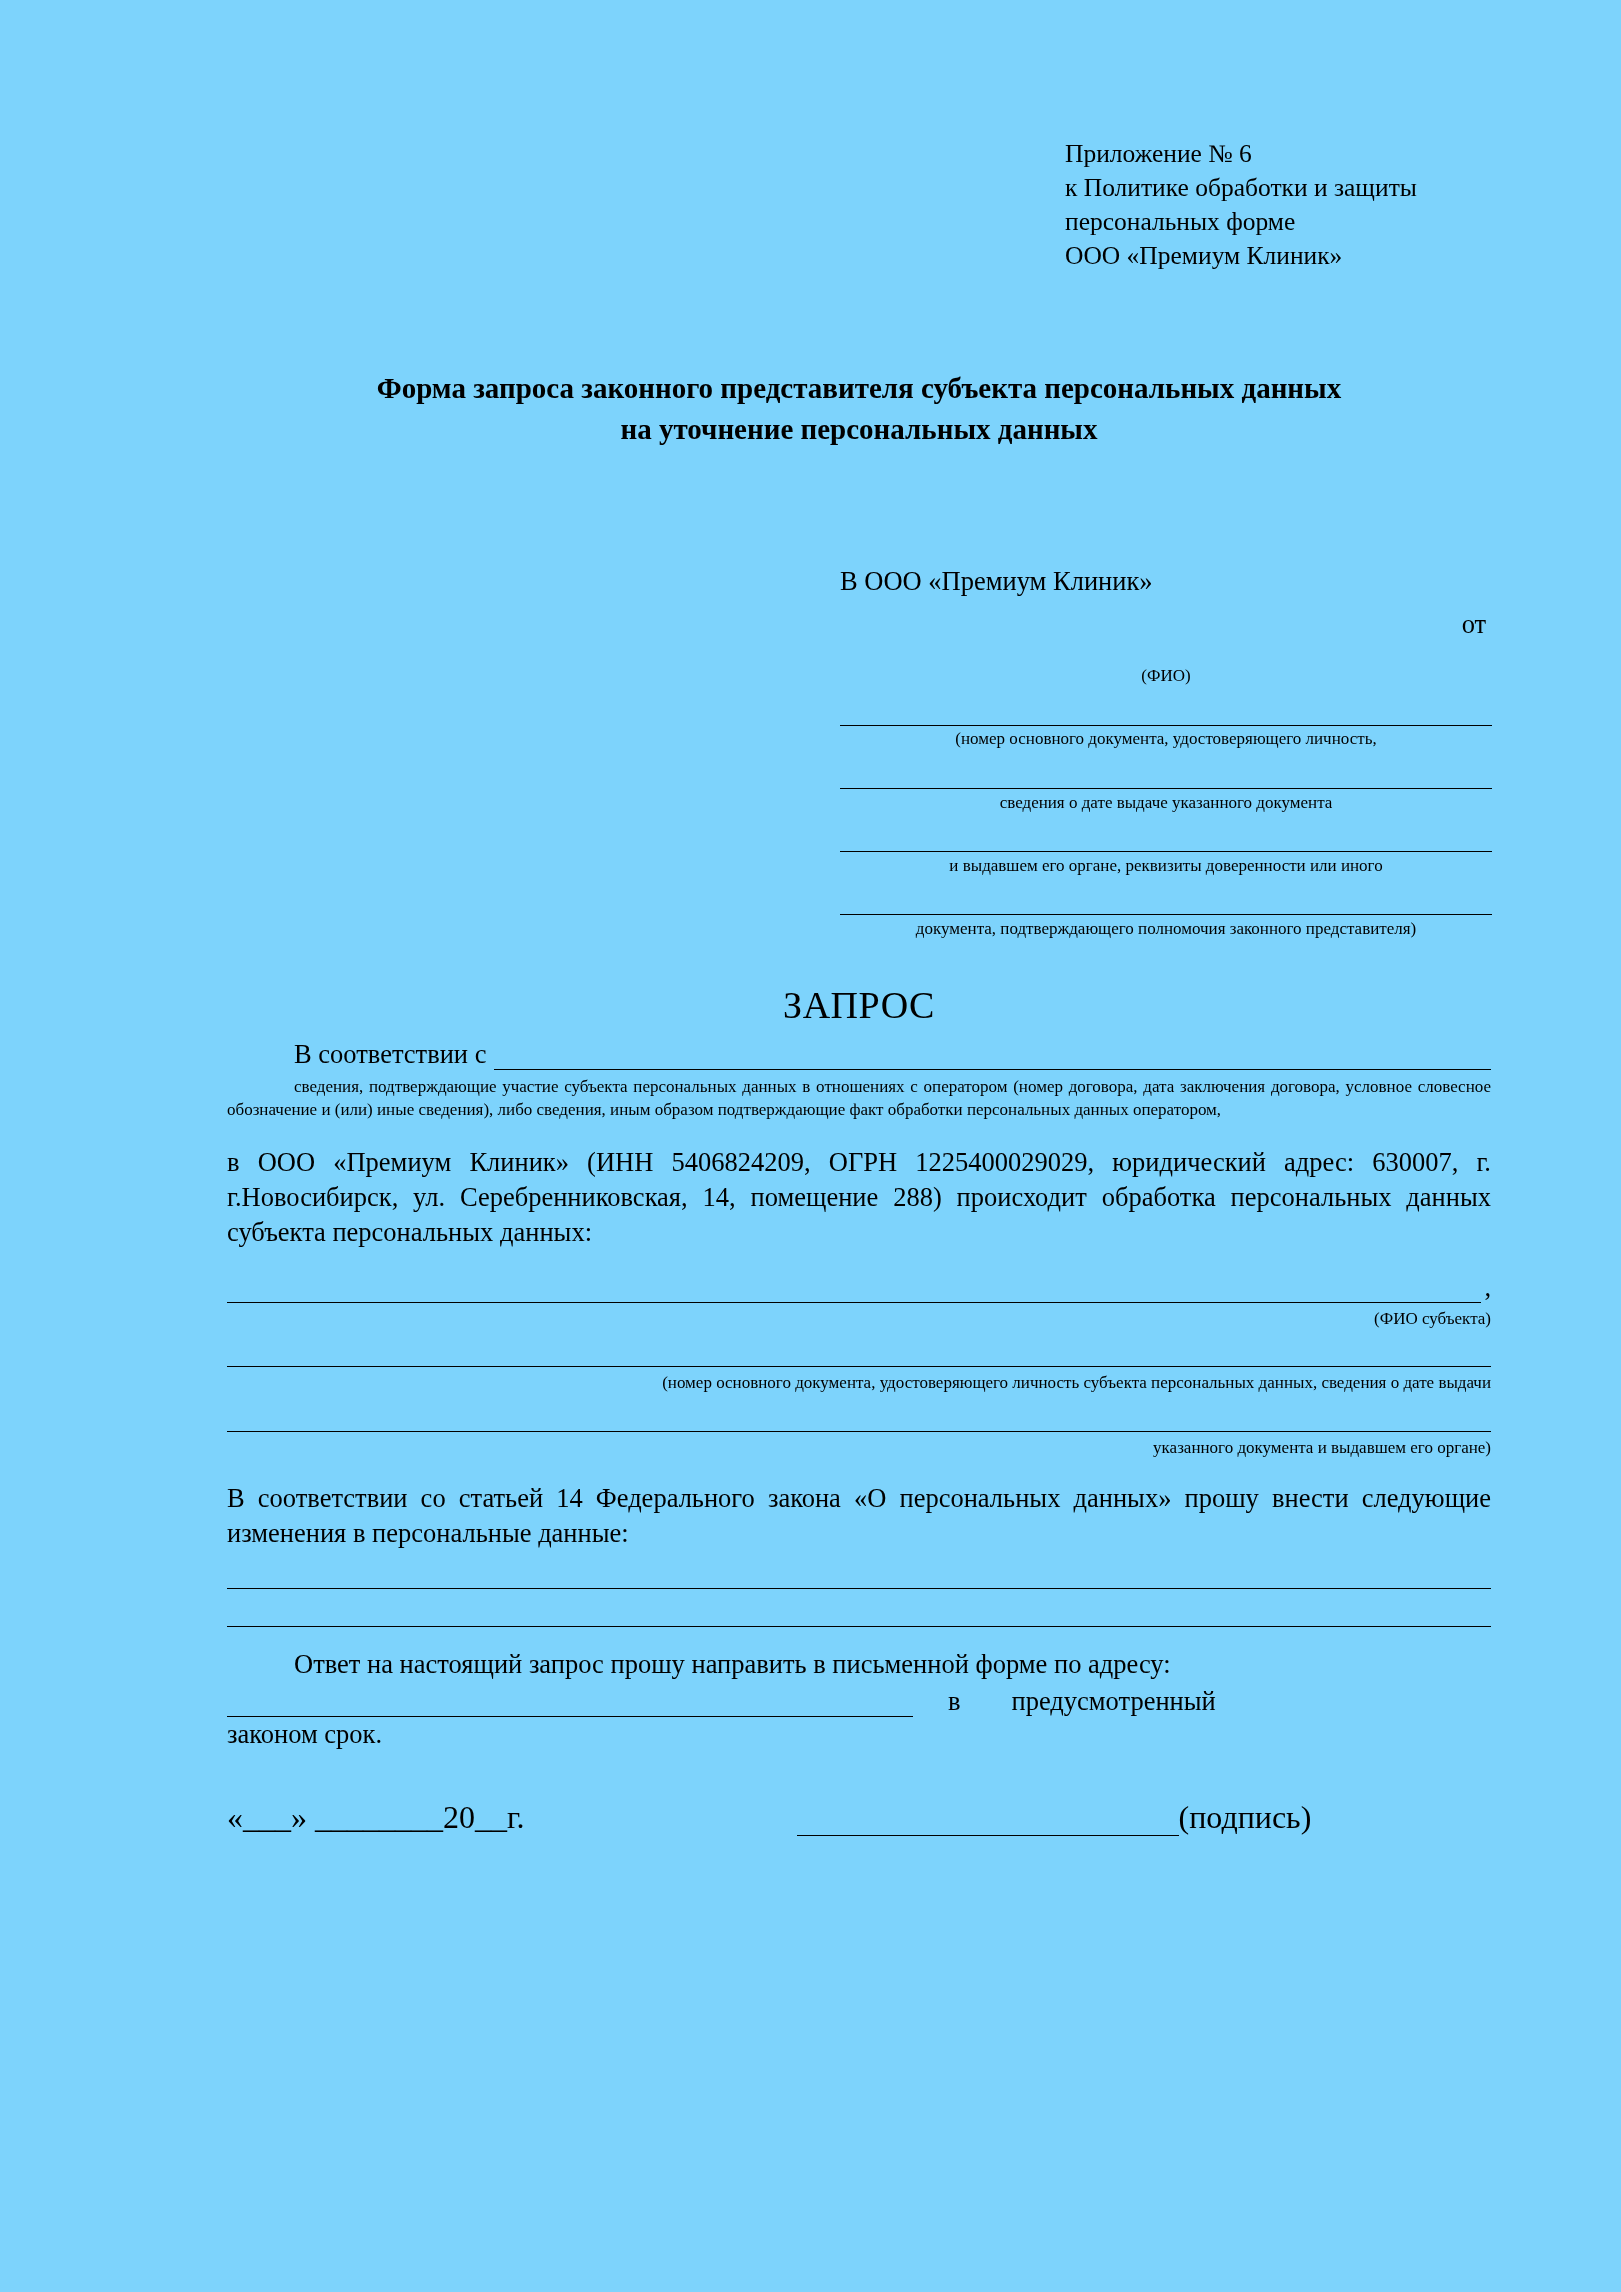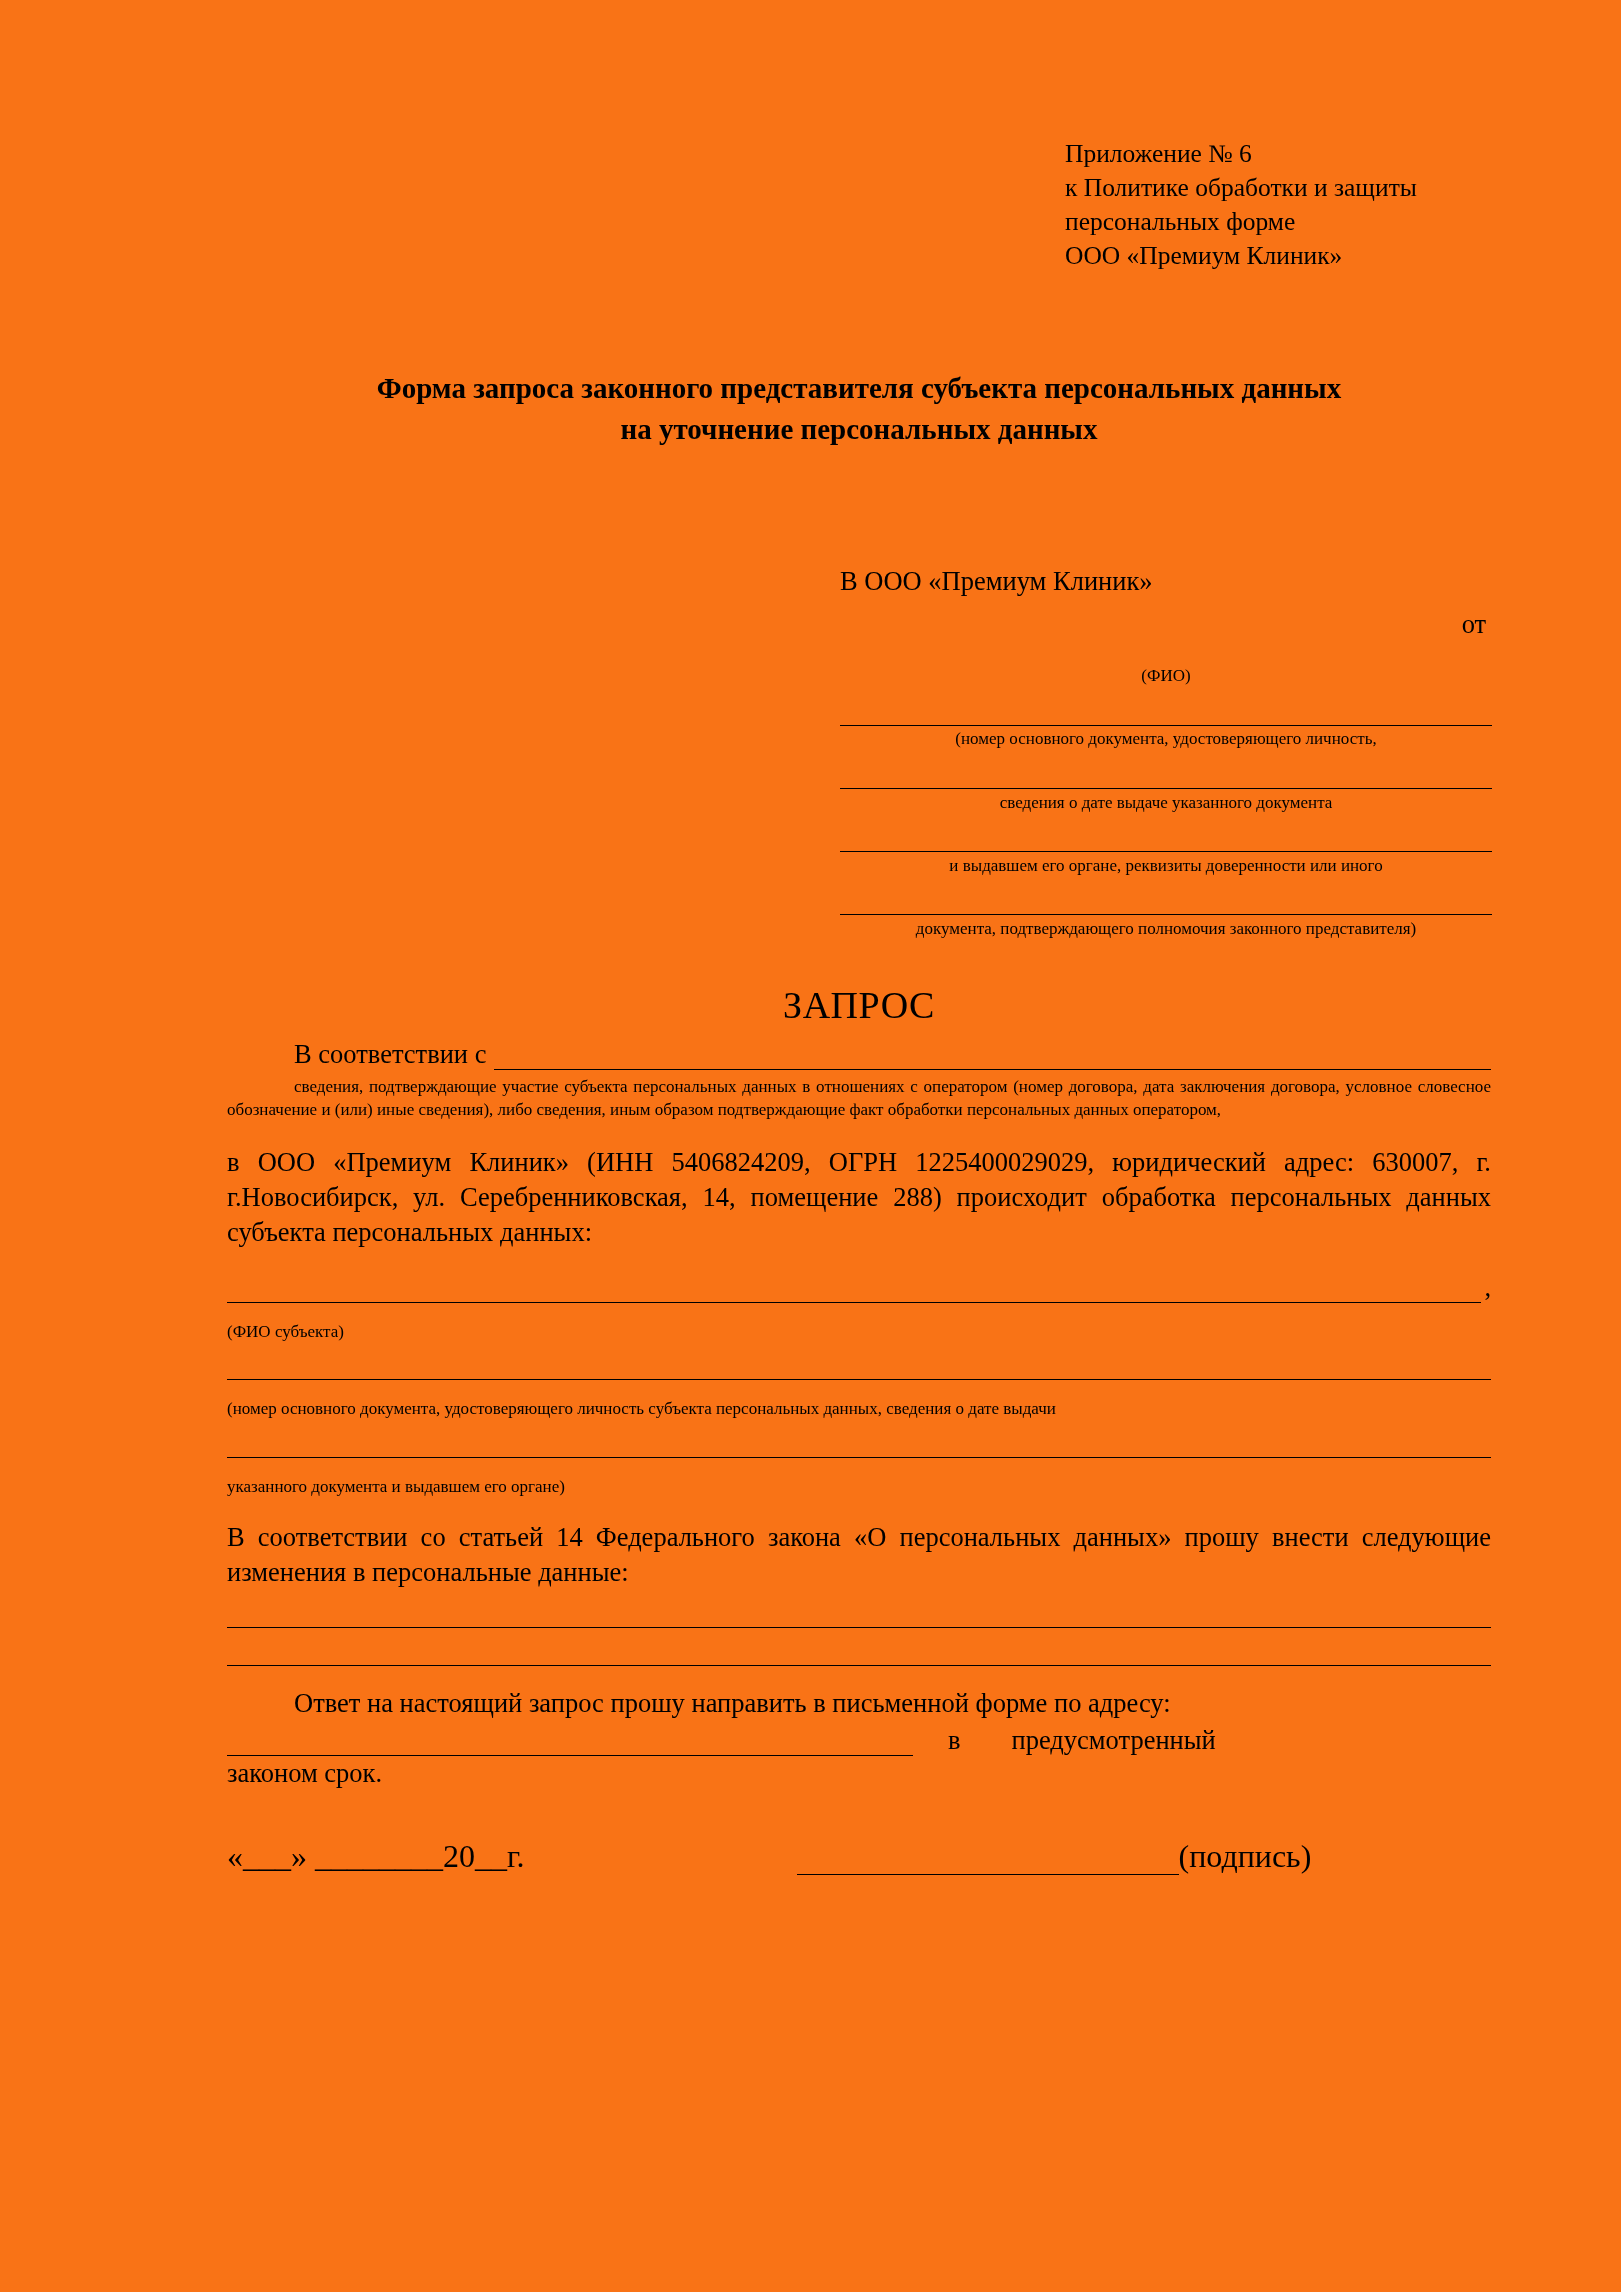--- a/index.html
+++ b/index.html
@@ -13,21 +13,21 @@
     font-family: "Liberation Serif", serif;
     color: #000000;
     position: relative;
     overflow: hidden;
   }
   .page {
     position: absolute;
     left: 0; top: 0;
     width: 1621px;
     height: 2293px;
-    background: #f97316;
+    background: #7dd3fc;
   }
   .content {
     position: absolute;
     left: 227px;
     top: 137px;
     width: 1264px;
   }
 
   
   .appendix {
@@ -119,23 +119,23 @@
 
   .subject-line {
     margin-top: 21.6px;
     display: flex;
     align-items: flex-end;
   }
   .subject-line .rule { height: 19.6px; }
   .comma { font-size: 26.5px; padding-left: 2.9px; }
 
   .small-cap {
-    text-align: left;
+    text-align: right;
     font-size: 17px;
-    margin-top: 19px;
+    margin-top: 6px;
   }
 
   .blank-row { margin-top: 17.6px; }
 
   .answer-para {
     font-size: 26.5px;
     line-height: 1.34;
     margin-top: 19.6px;
     text-align: justify;
   }

